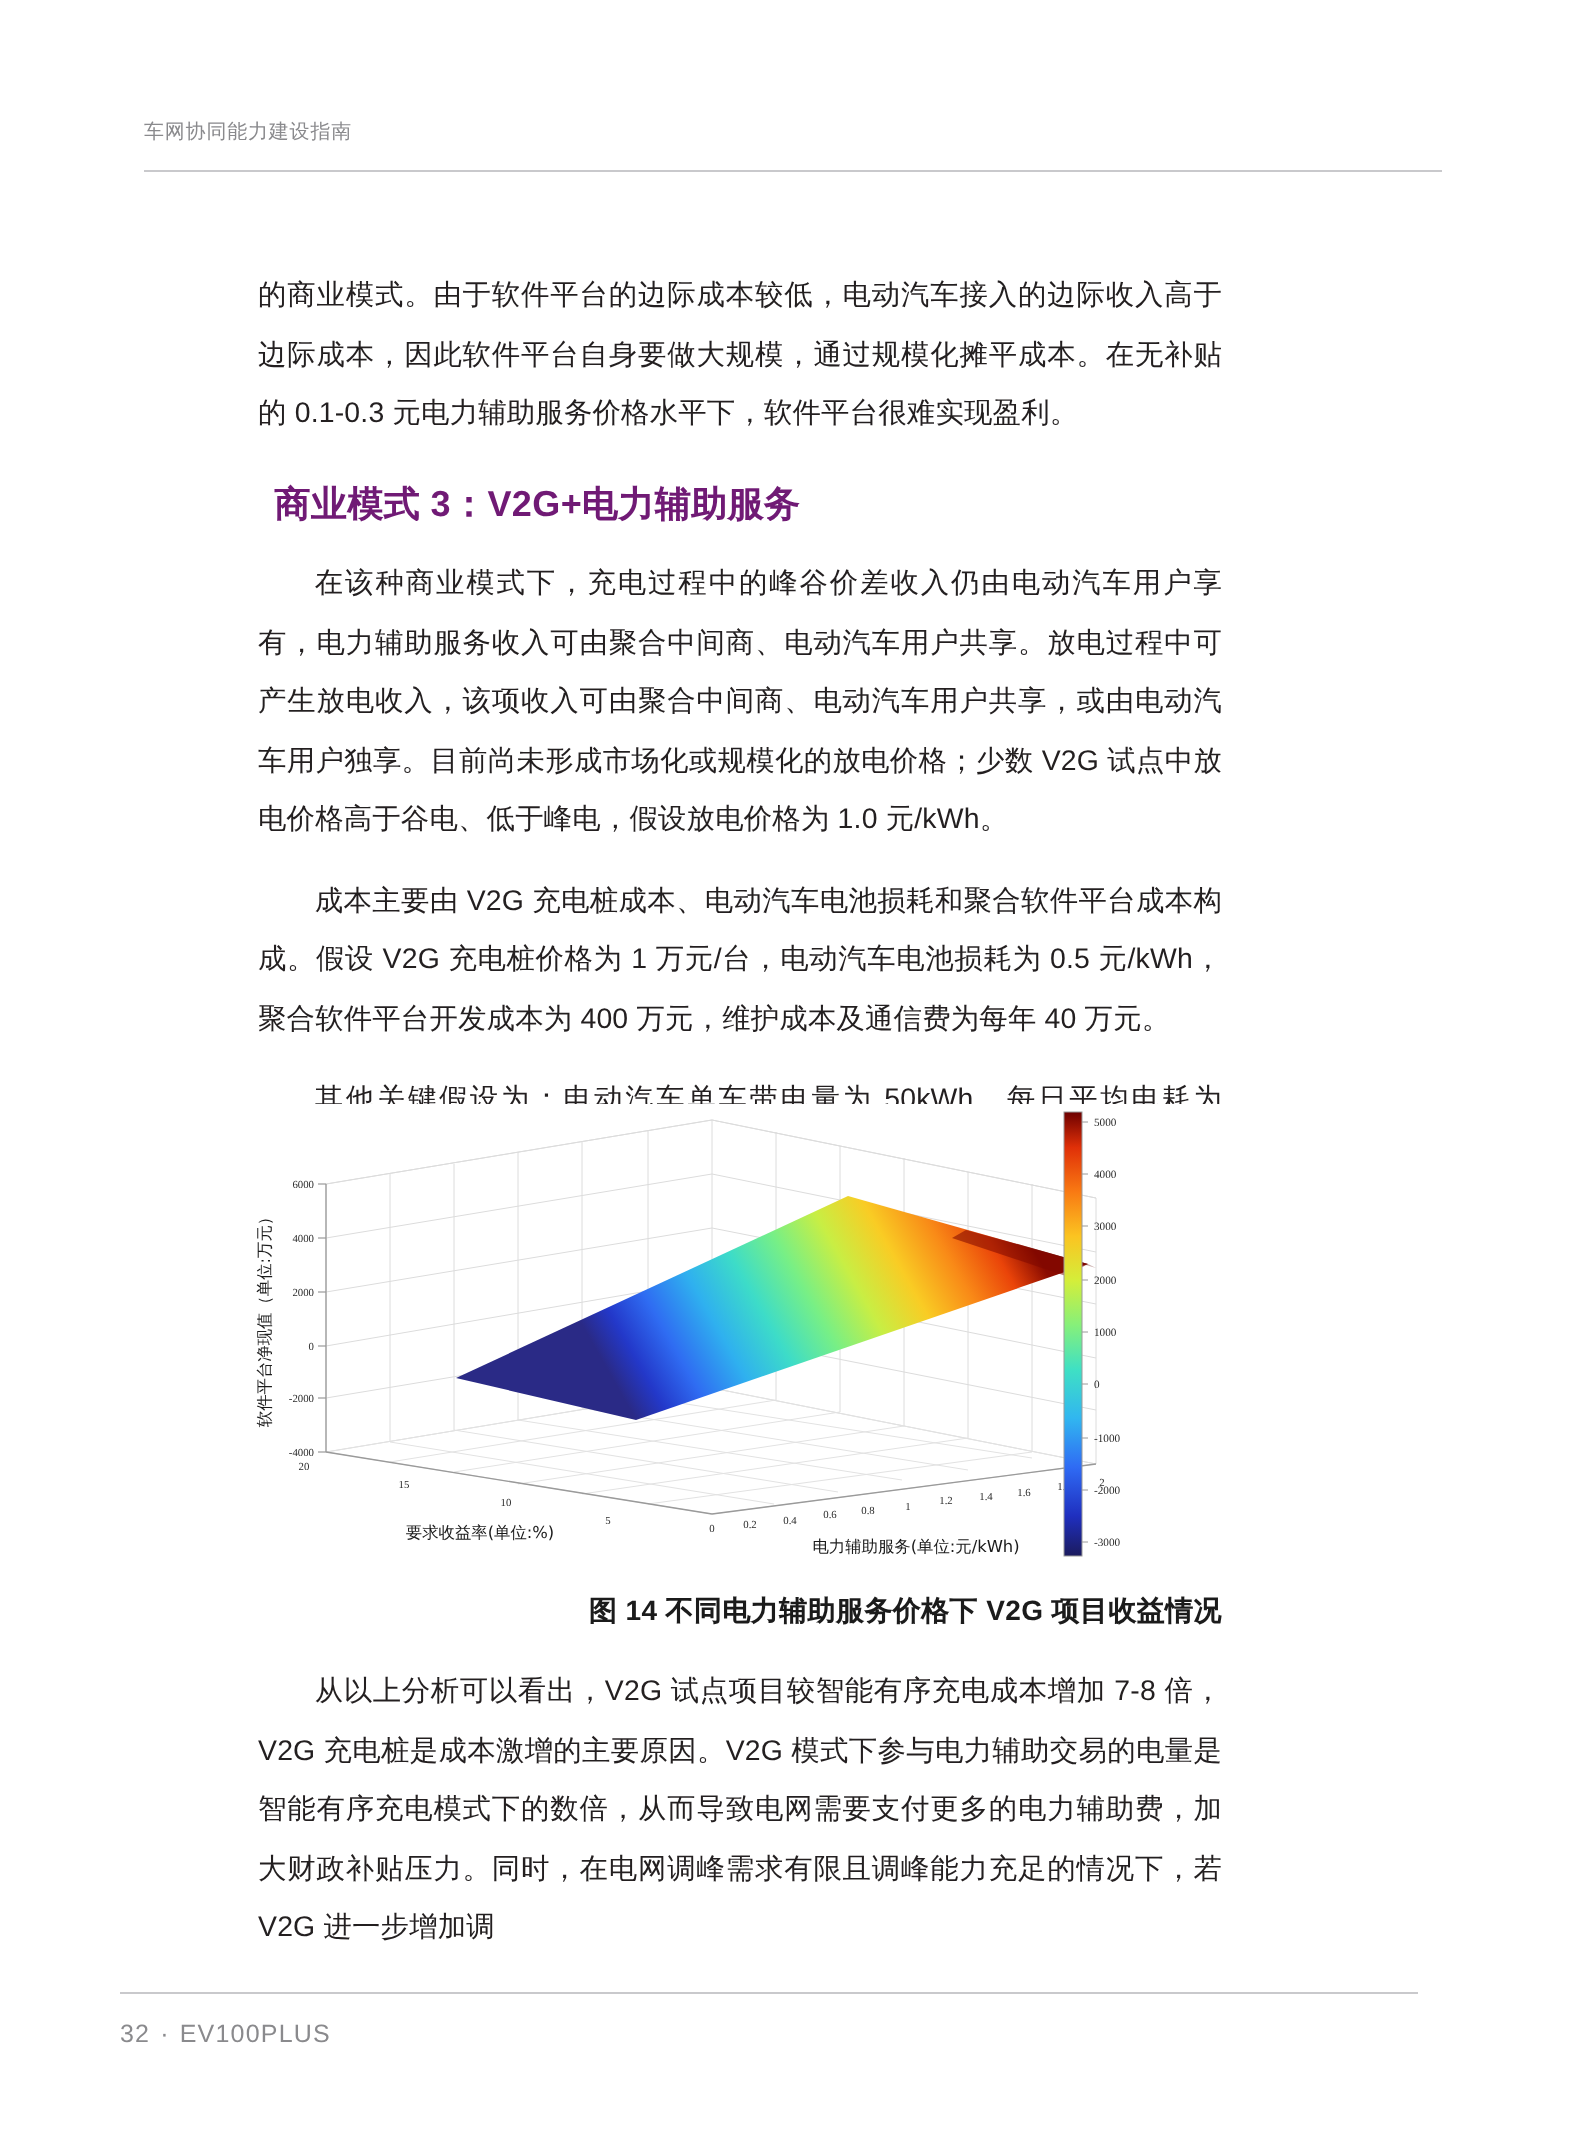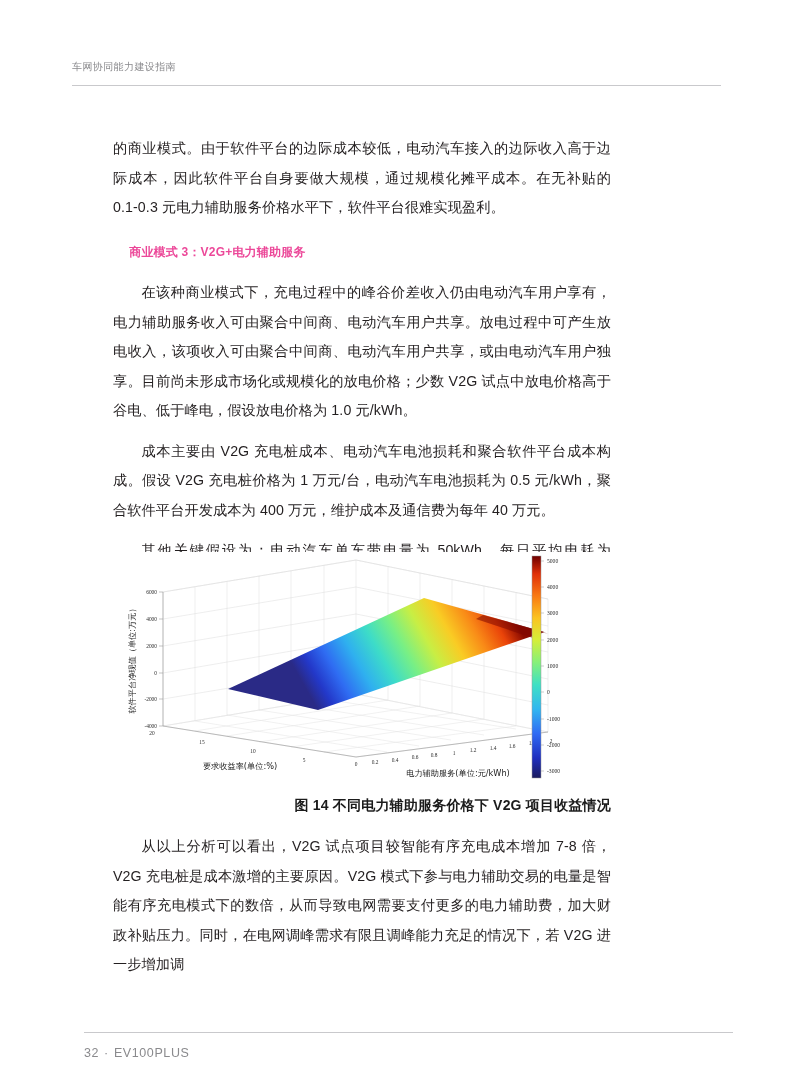--- a/index.html
+++ b/index.html
@@ -42,39 +42,39 @@
   }
 
   
   .content {
     position: absolute;
     left: 113px;
     top: 134px;
     width: 498px;
   }
   p.para {
-    margin: 0 0 0 0;
+    margin: 0 0 0 16px;
     font-size: 14.2px;
     line-height: 29.5px;
     text-align: justify;
     text-justify: inter-ideograph;
     color: #231f20;
     letter-spacing: 0.1px;
   }
   p.indent { text-indent: 2em; }
   .gap-s { height: 11px; }
   .gap-m { height: 15px; }
 
   h3.sub-heading {
     margin: 0;
-    font-size: 12px;
+    font-size: 18px;
     line-height: 29.5px;
     font-weight: bold;
     text-indent: 1.35em;
-    color: #ec4899;
+    color: #701a75;
     letter-spacing: 0.2px;
   }
 
   
   .figure-block {
     position: absolute;
     left: 113px;
     top: 552px;
     width: 498px;
   }
@@ -99,24 +99,23 @@
   .content-tail {
     position: absolute;
     left: 113px;
     top: 832px;
     width: 498px;
   }
 
   
   .footer-zone {
     position: absolute;
-    left: 84px;
+    left: 60px;
     top: 996px;
     width: 649px;
-    margin-top: 36px;
   }
   .footer-rule {
     border-top: 1px solid #c9c9cc;
     width: 649px;
     height: 0;
   }
   .footer-text {
     margin-top: 13px;
     font-size: 12.5px;
     color: #8a8a8d;

